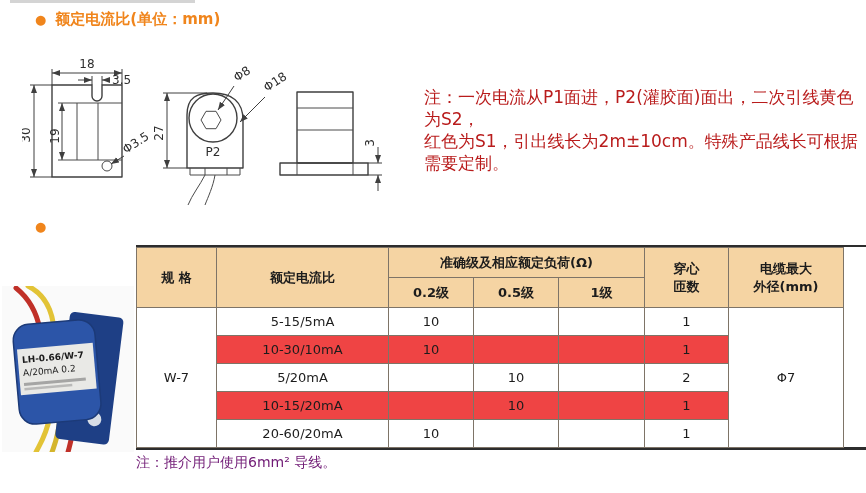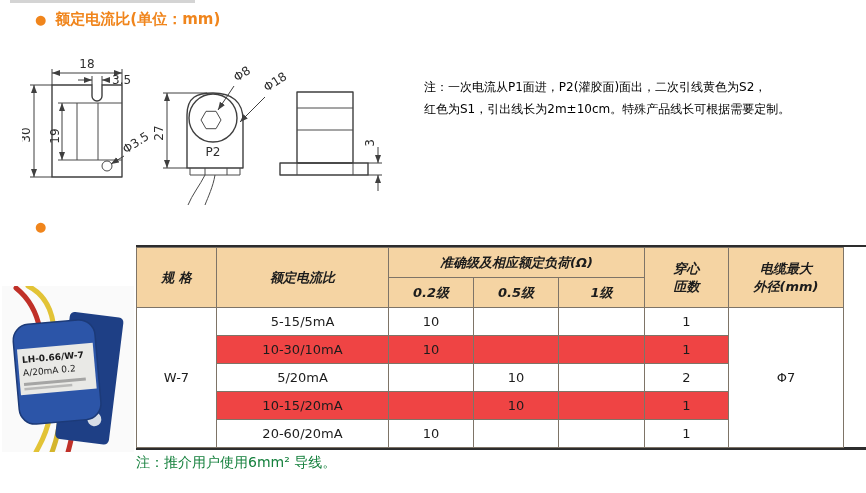--- a/index.html
+++ b/index.html
@@ -3,35 +3,35 @@
 <meta charset="utf-8">
 <style>
   html,body{margin:0;padding:0;background:#fff;}
   .page{position:relative;width:866px;height:493px;background:#ffffff;overflow:hidden;
         font-family:"DejaVu Sans","Liberation Sans",sans-serif;color:#111;}
   .crop-strip{position:absolute;left:10px;top:0;width:185px;height:3px;background:#d4d4d4;}
   .heading{position:absolute;display:flex;align-items:center;gap:9px;color:#F0851C;font-weight:bold;font-size:15px;}
   .heading .bullet{font-size:13px;line-height:1;}
   #heading-dim{left:35px;top:10px;}
   #heading-table{left:35px;top:220px;}
-  .note{position:absolute;left:424px;top:76px;width:440px;font-size:12px;line-height:22px;
-        color:#000000;font-weight:500;}
-  .footnote{position:absolute;left:136px;top:454px;font-size:14px;color:#15803d;font-weight:500;}
+  .note{position:absolute;left:424px;top:86px;width:440px;font-size:17px;line-height:22px;
+        color:#b91c1c;font-weight:500;}
+  .footnote{position:absolute;left:136px;top:454px;font-size:14px;color:#701a75;font-weight:500;}
   #drawings{position:absolute;left:22px;top:40px;}
   #product-photo{position:absolute;left:2px;top:286px;}
   svg text{font-family:"DejaVu Sans","Liberation Sans",sans-serif;}
   .dimtxt{font-size:12px;fill:#2e2e2e;font-weight:500;}
   .outline{stroke:#3f3f3f;stroke-width:1.4;fill:none;stroke-linejoin:round;}
   .thin{stroke:#4a4a4a;stroke-width:1;fill:none;}
   .dim{stroke:#3f3f3f;stroke-width:1;fill:none;}
   
   .spec-table{position:absolute;left:136px;top:247px;width:707px;border-collapse:collapse;table-layout:fixed;
               font-size:13px;color:#1c1c1c;}
   .spec-table th,.spec-table td{border:1px solid #7E7467;text-align:center;vertical-align:middle;padding:0;}
-  .spec-table th{background:#F5D4A3;font-weight:bold;font-style:italic;}
+  .spec-table th{background:#F5D4A3;font-weight:bold;}
   .spec-table tr.hdr1{height:30px;}
   .spec-table tr.hdr2{height:30px;}
   .spec-table tr.body{height:28px;background:#ffffff;}
   .spec-table tr.stripe td{background:#ef4444;}
   .spec-table td.merge{background:#ffffff !important;}
   .rule{position:absolute;left:136px;width:730px;background:#2d2d2d;}
   #rule-top{top:245px;height:2px;}
   #rule-bottom{top:447px;height:3px;}
 </style>
 </head>

